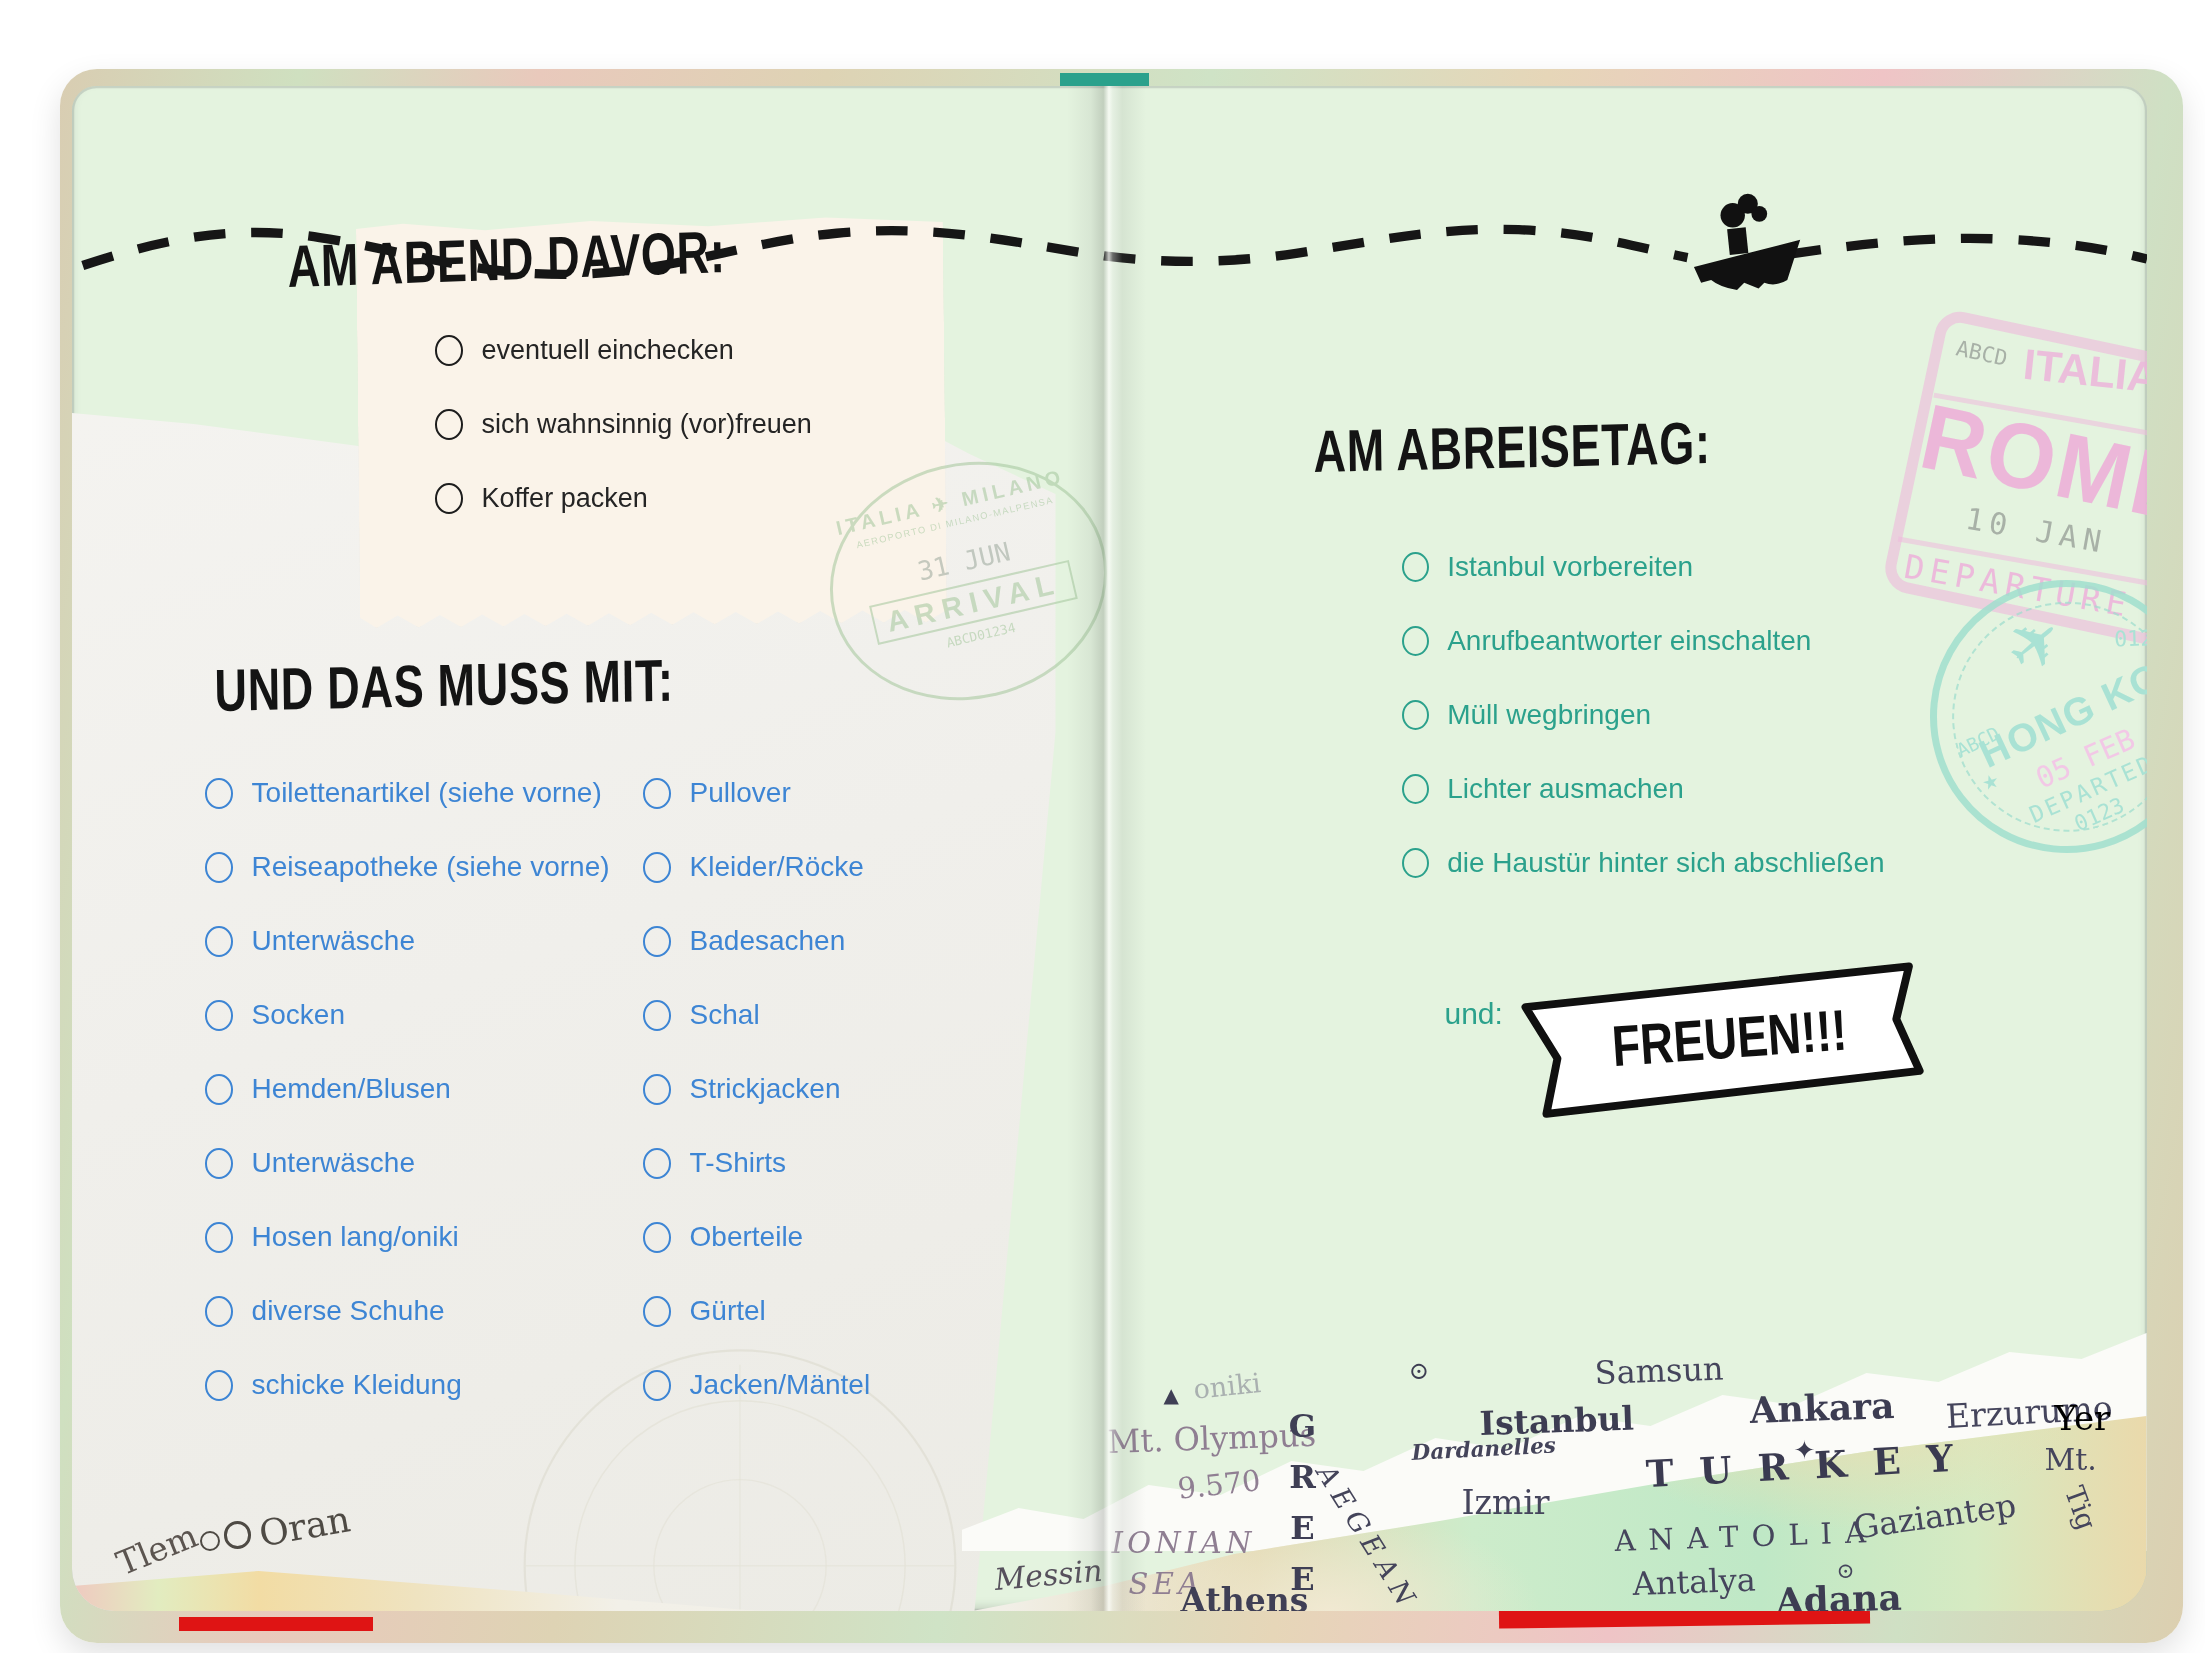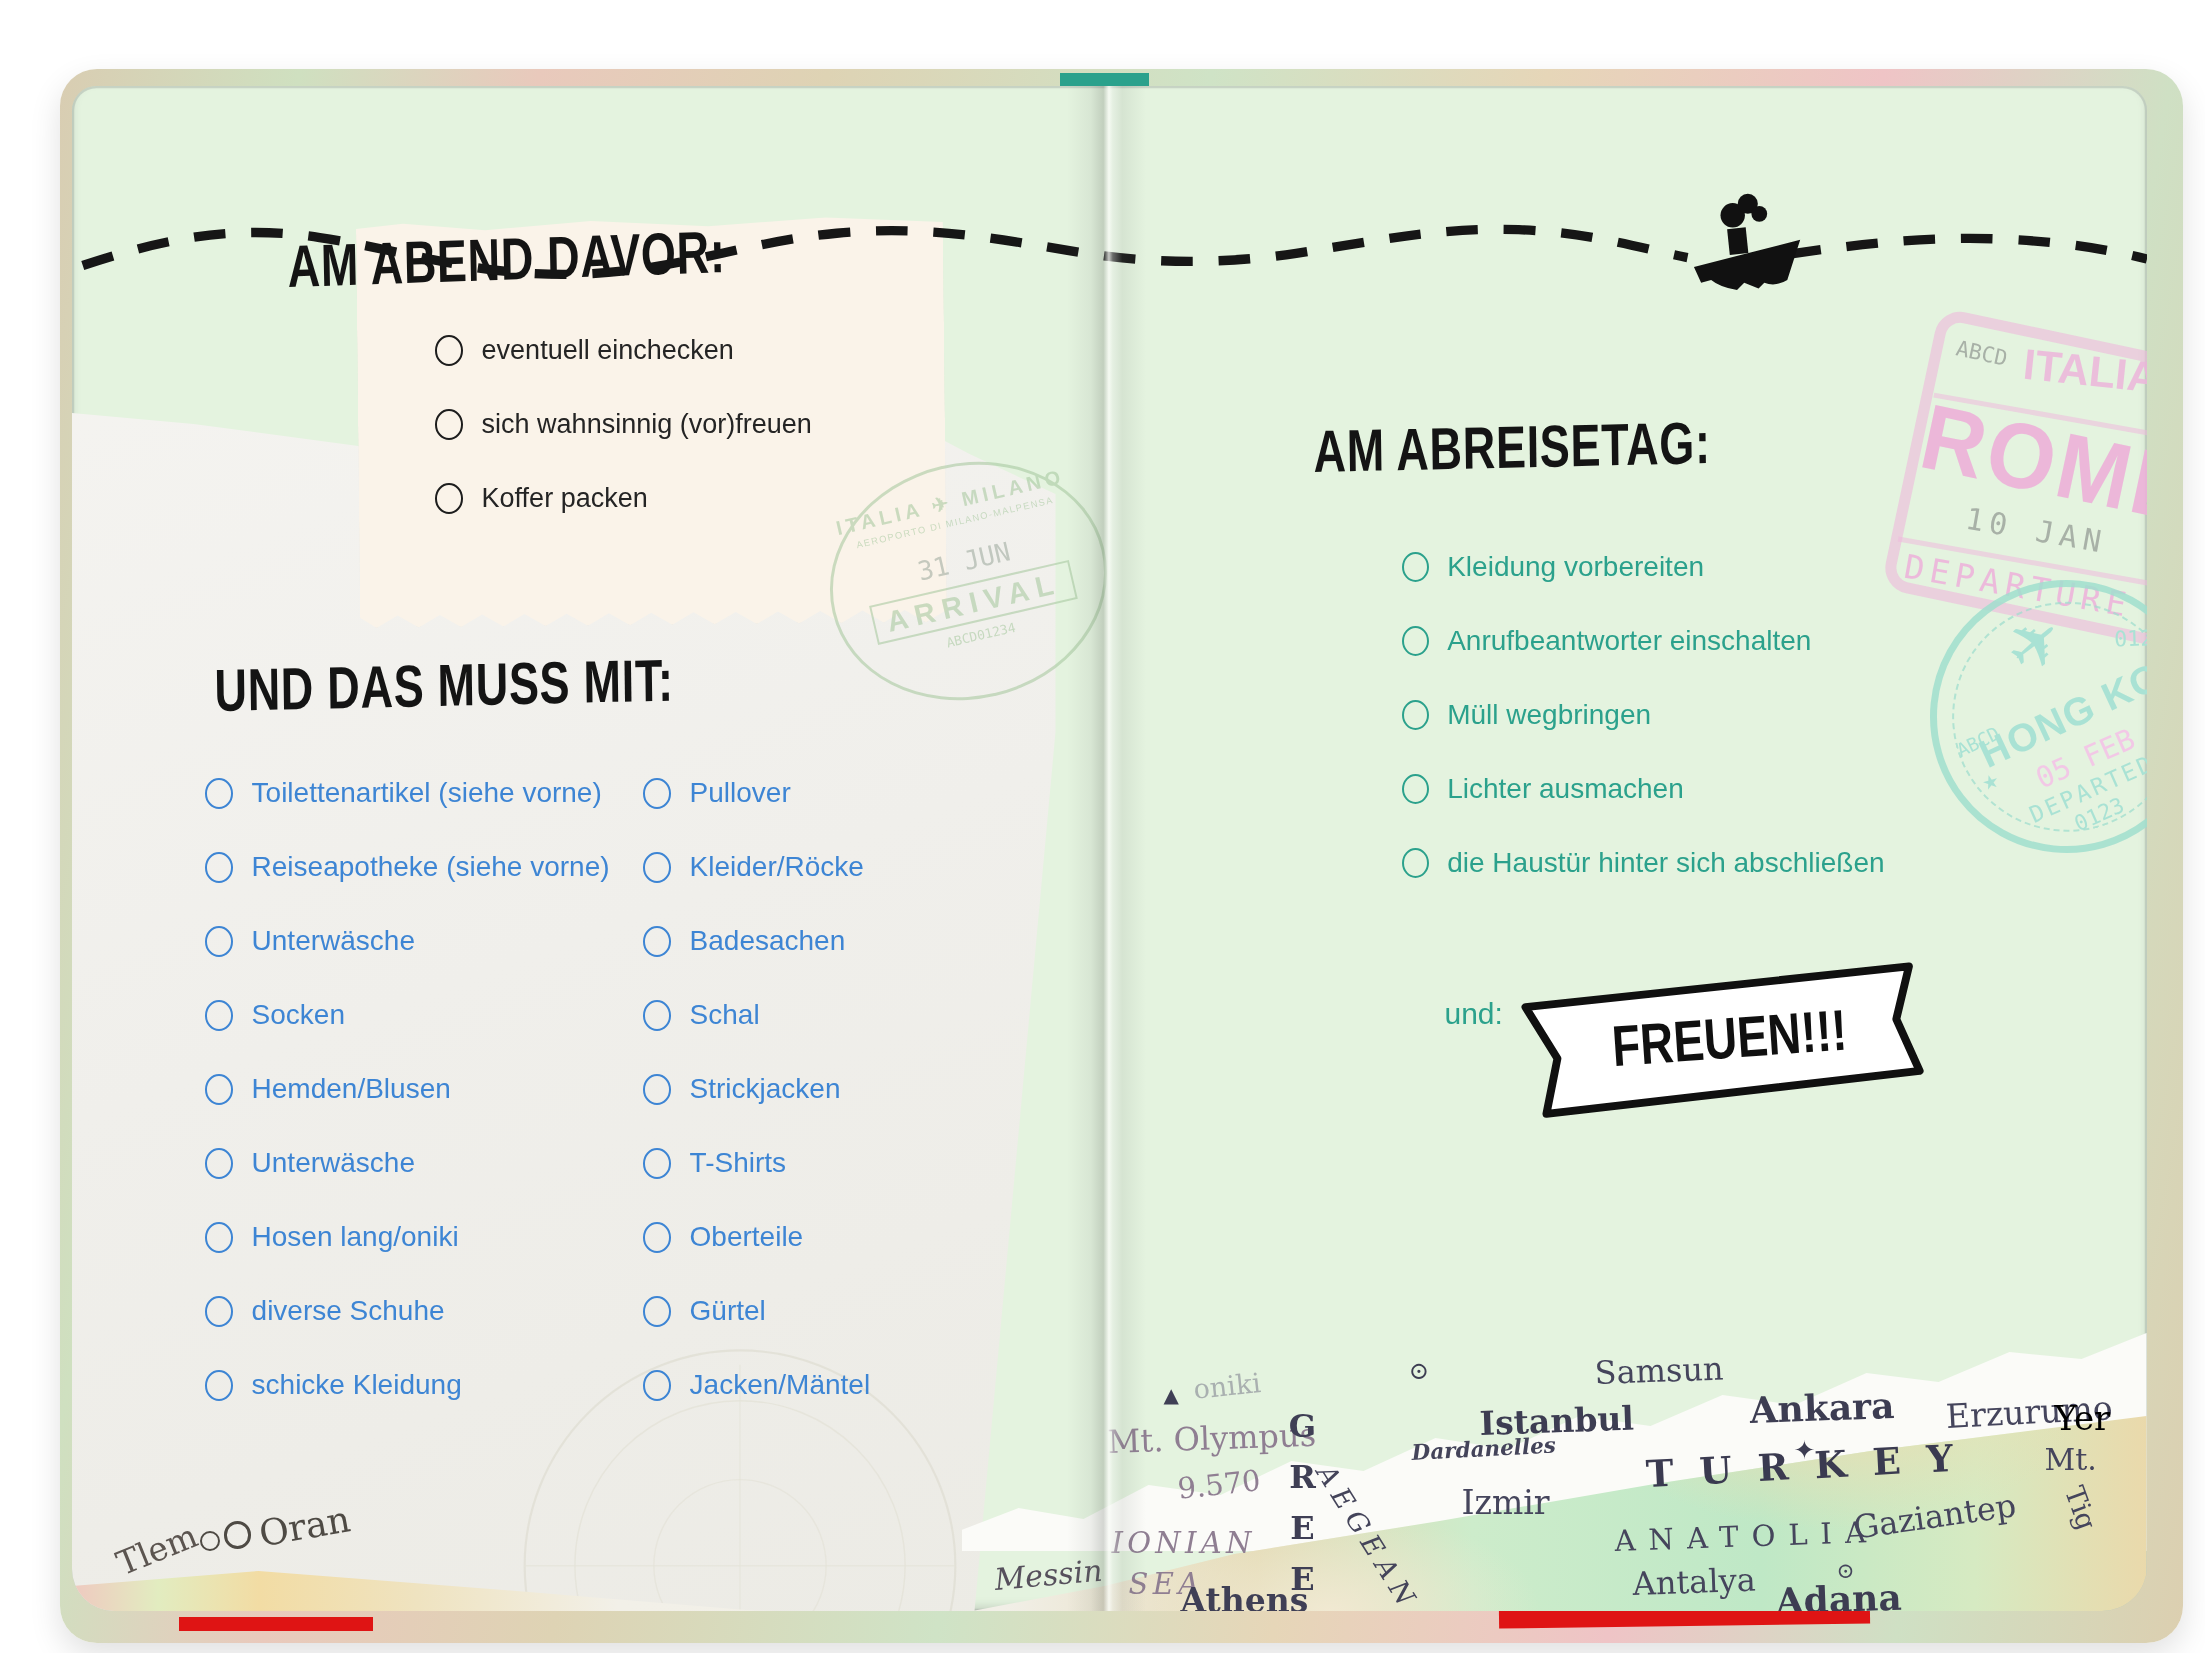--- a/index.html
+++ b/index.html
@@ -286,21 +286,21 @@
           <span class="cb"></span>
           <span class="lbl">Jacken/Mäntel</span>
         </li>
     </ul>
 
     <div class="hand h-departure">AM ABREISETAG:</div>
 
     <ul class="checklist list-departure">
       <li class="row">
           <span class="cb"></span>
-          <span class="lbl">Kleidung vorbereiten</span>
+          <span class="lbl">Istanbul vorbereiten</span>
         </li>
       <li class="row">
           <span class="cb"></span>
           <span class="lbl">Anrufbeantworter einschalten</span>
         </li>
       <li class="row">
           <span class="cb"></span>
           <span class="lbl">Müll wegbringen</span>
         </li>
       <li class="row">

